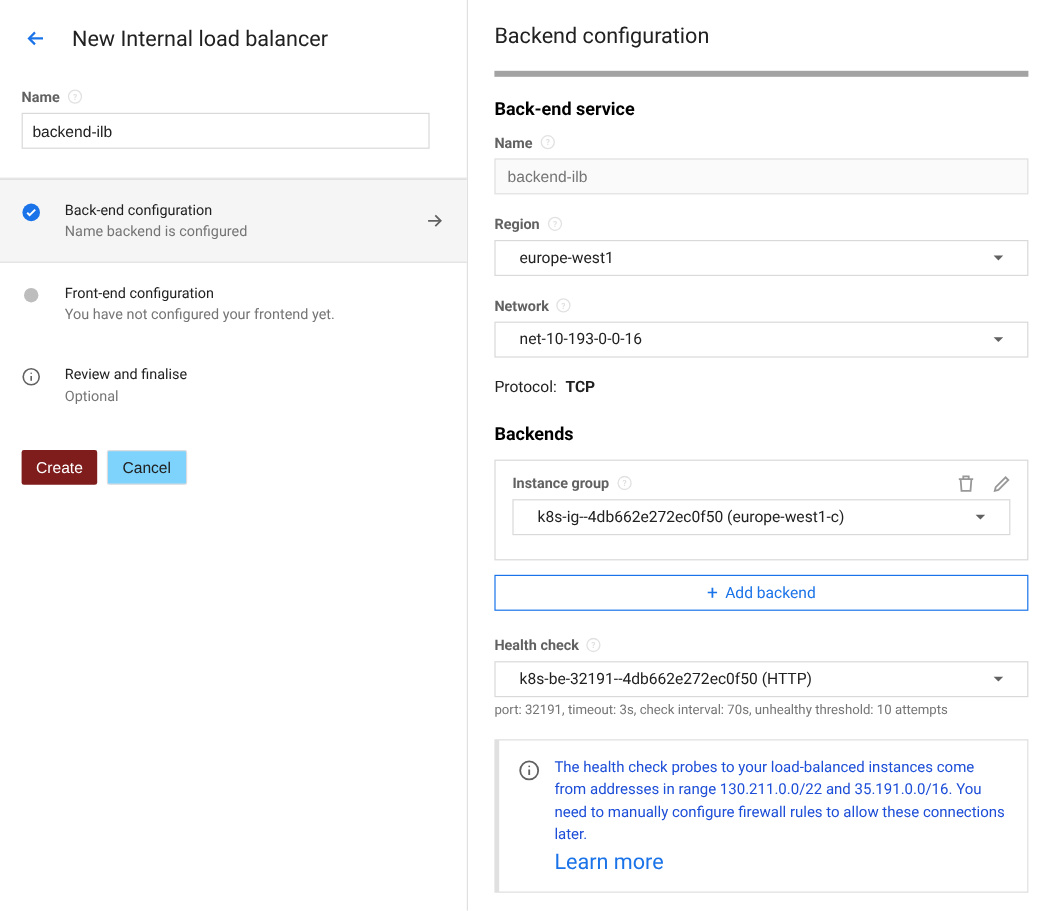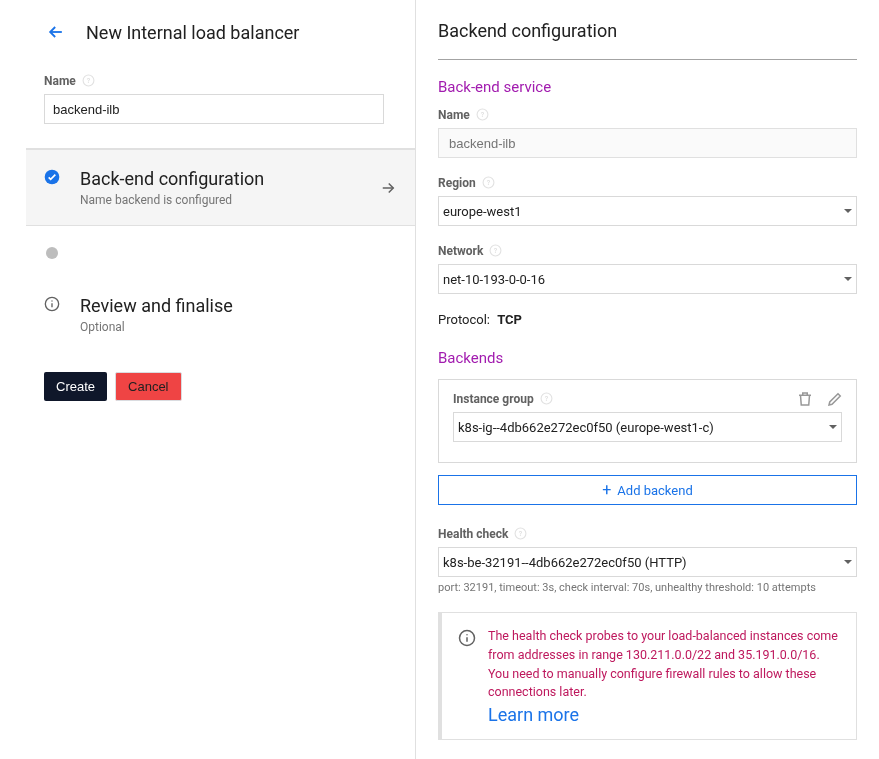--- a/index.html
+++ b/index.html
@@ -10,21 +10,20 @@
       background: #fff;
       width: 879px;
       height: 759px;
       display: flex;
     }
     .left-panel {
       width: 390px;
       border-right: 1px solid #e0e0e0;
       display: flex;
       flex-direction: column;
-      margin-left: 26px;
     }
     .left-header {
       display: flex;
       align-items: center;
       padding: 20px 18px 20px 18px;
     }
     .back-arrow {
       width: 24px; height: 24px;
       display: flex; align-items: center; justify-content: center;
       cursor: pointer;
@@ -89,21 +88,21 @@
       flex-shrink: 0;
     }
     .info-icon-sm {
       width: 16px; height: 16px;
       margin-top: 1px;
       margin-right: 20px;
       flex-shrink: 0;
     }
     .step-content { flex: 1; }
     .step-title {
-      font-size: 18px;
+      font-size: 12px;
       color: #212121;
       margin-bottom: 4px;
     }
     .step-desc {
       font-size: 12px;
       color: #757575;
     }
     .step-arrow {
       position: absolute;
       right: 18px;
@@ -116,63 +115,63 @@
       gap: 8px;
     }
     .btn {
       padding: 6px 12px;
       font-size: 13px;
       border-radius: 2px;
       cursor: pointer;
       border: 1px solid transparent;
     }
     .btn-primary {
-      background: #0f172a;
+      background: #7f1d1d;
       color: #fff;
       border: none;
     }
     .btn-secondary {
-      background: #ef4444;
+      background: #7dd3fc;
       color: #212121;
       border: 1px solid #dadce0;
     }
 
     .right-panel {
       flex: 1;
       padding: 20px 22px 20px 22px;
       overflow-y: auto;
     }
     .right-title {
       font-size: 18px;
       font-weight: 400;
       margin-bottom: 18px;
       padding-bottom: 18px;
-      border-bottom: 1px solid #a3a3a3;
+      border-bottom: 5px solid #a3a3a3;
     }
     .section-title {
       font-size: 15px;
-      font-weight: 400;
+      font-weight: 700;
       margin-bottom: 12px;
-      color: #a21caf;
+      color: #000000;
     }
     .form-group { margin-bottom: 18px; }
     .ro-input {
       width: 100%;
       height: 30px;
       border: 1px solid #e0e0e0;
       background: #fafafa;
       padding: 0 10px;
       font-size: 13px;
       color: #9e9e9e;
     }
     .select-input {
       width: 100%;
       height: 30px;
       border: 1px solid #d9d9d9;
-      padding: 0 4px;
+      padding: 0 20px;
       font-size: 13px;
       color: #212121;
       background: #fff;
       display: flex;
       align-items: center;
       justify-content: space-between;
       cursor: pointer;
     }
     .dropdown-caret {
       width: 0; height: 0;
@@ -231,21 +230,21 @@
       border-left: 4px solid #e0e0e0;
       padding: 14px 16px;
       display: flex;
       gap: 12px;
       margin-top: 14px;
       margin-bottom: 22px;
       background: #fff;
     }
     .info-box-text {
       font-size: 12.5px;
-      color: #be185d;
+      color: #1d4ed8;
       line-height: 1.5;
     }
     .learn-more {
       color: #1a73e8;
       font-size: 18px;
       cursor: pointer;
       display: inline-block;
       margin-top: 2px;
     }
   </style>
@@ -285,20 +284,24 @@
         <div class="step-desc">Name backend is configured</div>
       </div>
       <svg class="step-arrow" width="18" height="18" viewBox="0 0 24 24" fill="none" stroke="#616161" stroke-width="2">
           <path d="M5 12h14"></path>
           <path d="M13 6l6 6-6 6"></path>
         </svg>
     </div>
 
     <div class="step-item">
       <div class="step-circle"></div>
+      <div class="step-content">
+        <div class="step-title">Front-end configuration</div>
+        <div class="step-desc">You have not configured your frontend yet.</div>
+      </div>
     </div>
 
     <div class="step-item">
       <svg class="info-icon-sm" viewBox="0 0 24 24" fill="none" stroke="#616161" stroke-width="2">
           <circle cx="12" cy="12" r="10"></circle>
           <line x1="12" y1="11" x2="12" y2="17"></line>
           <circle cx="12" cy="7.5" r="1" fill="#616161" stroke="none"></circle>
         </svg>
       <div class="step-content">
         <div class="step-title">Review and finalise</div>

